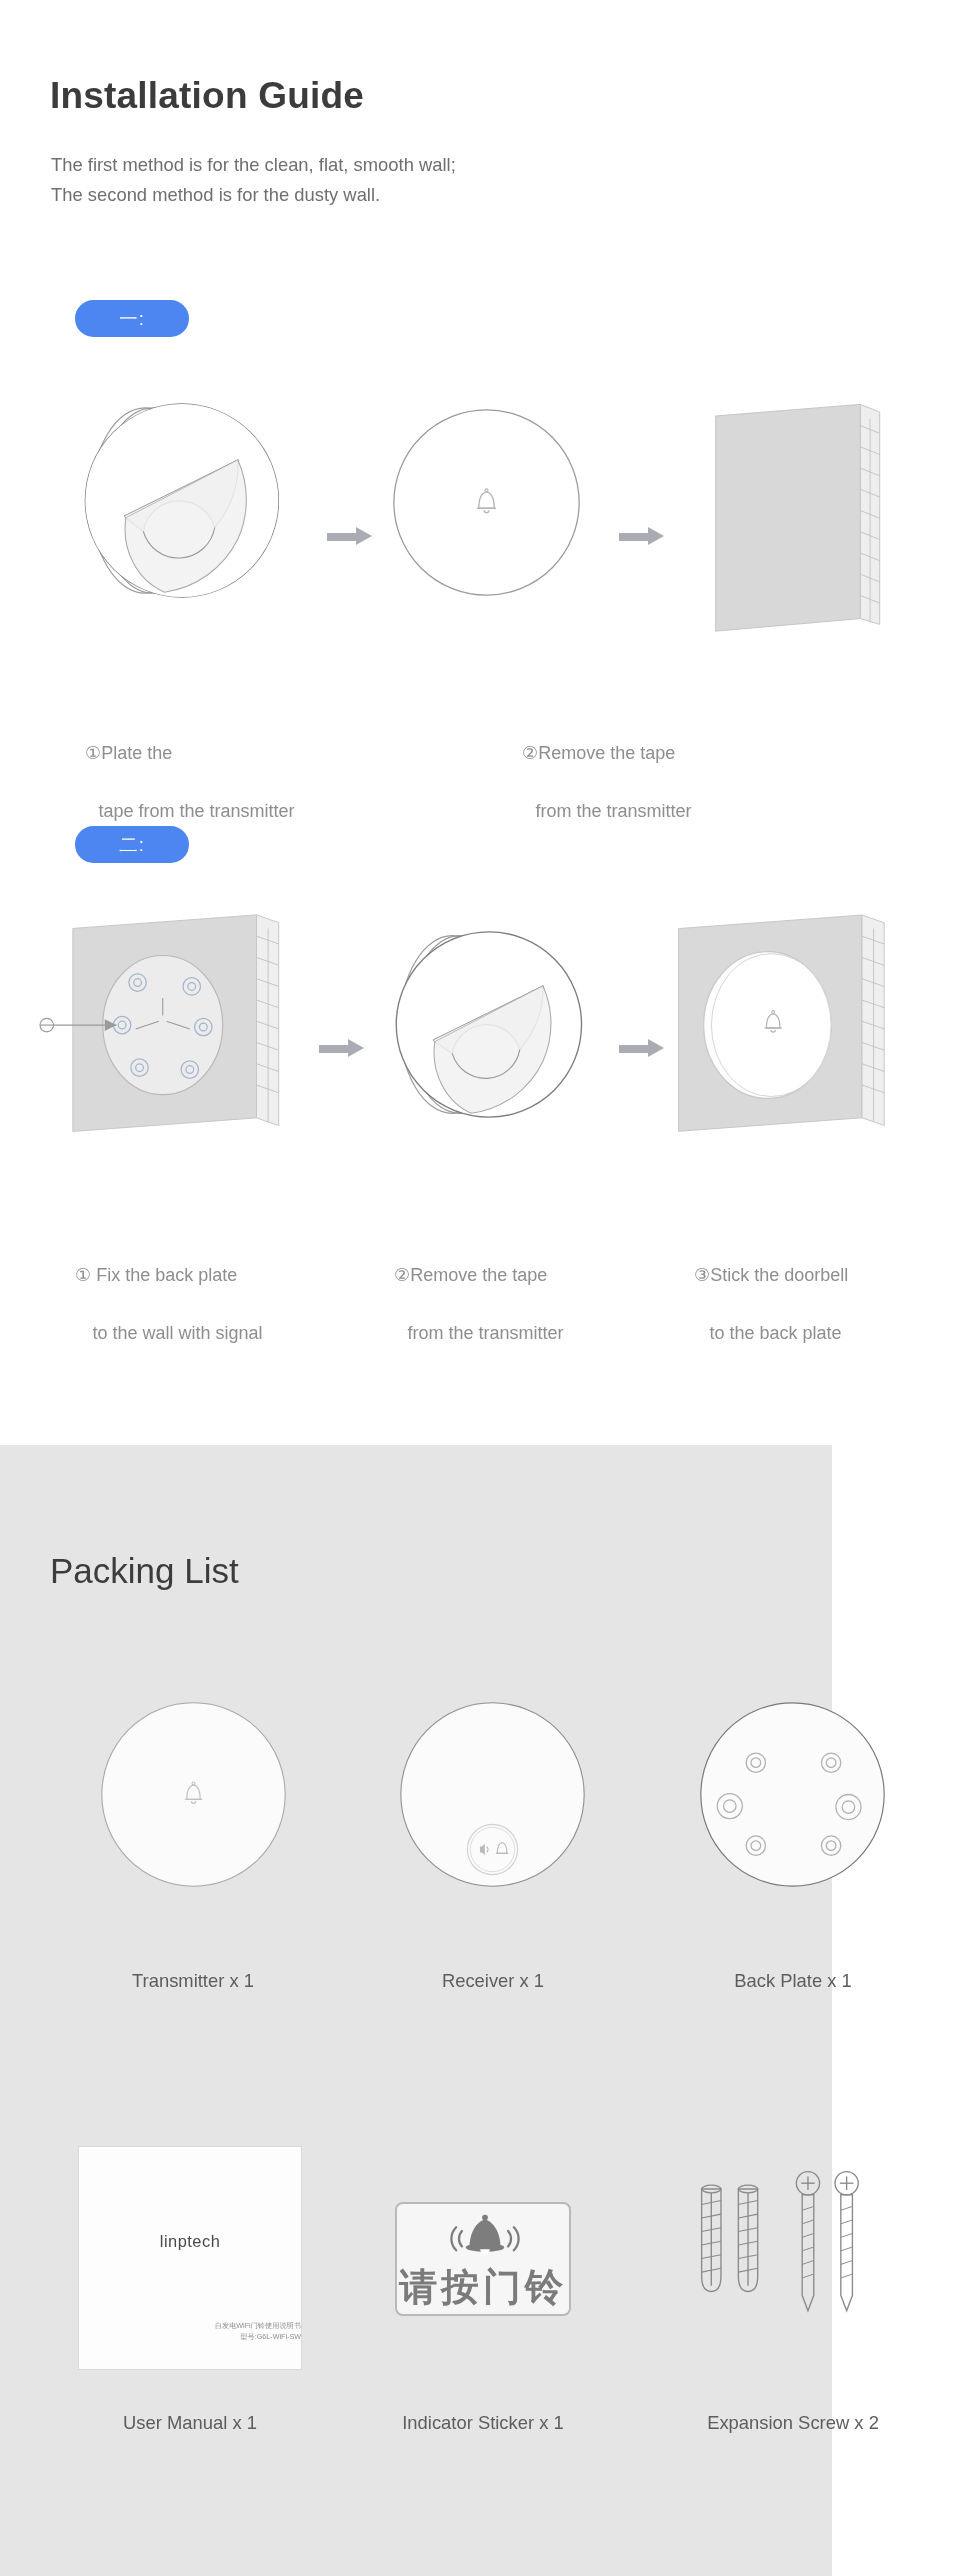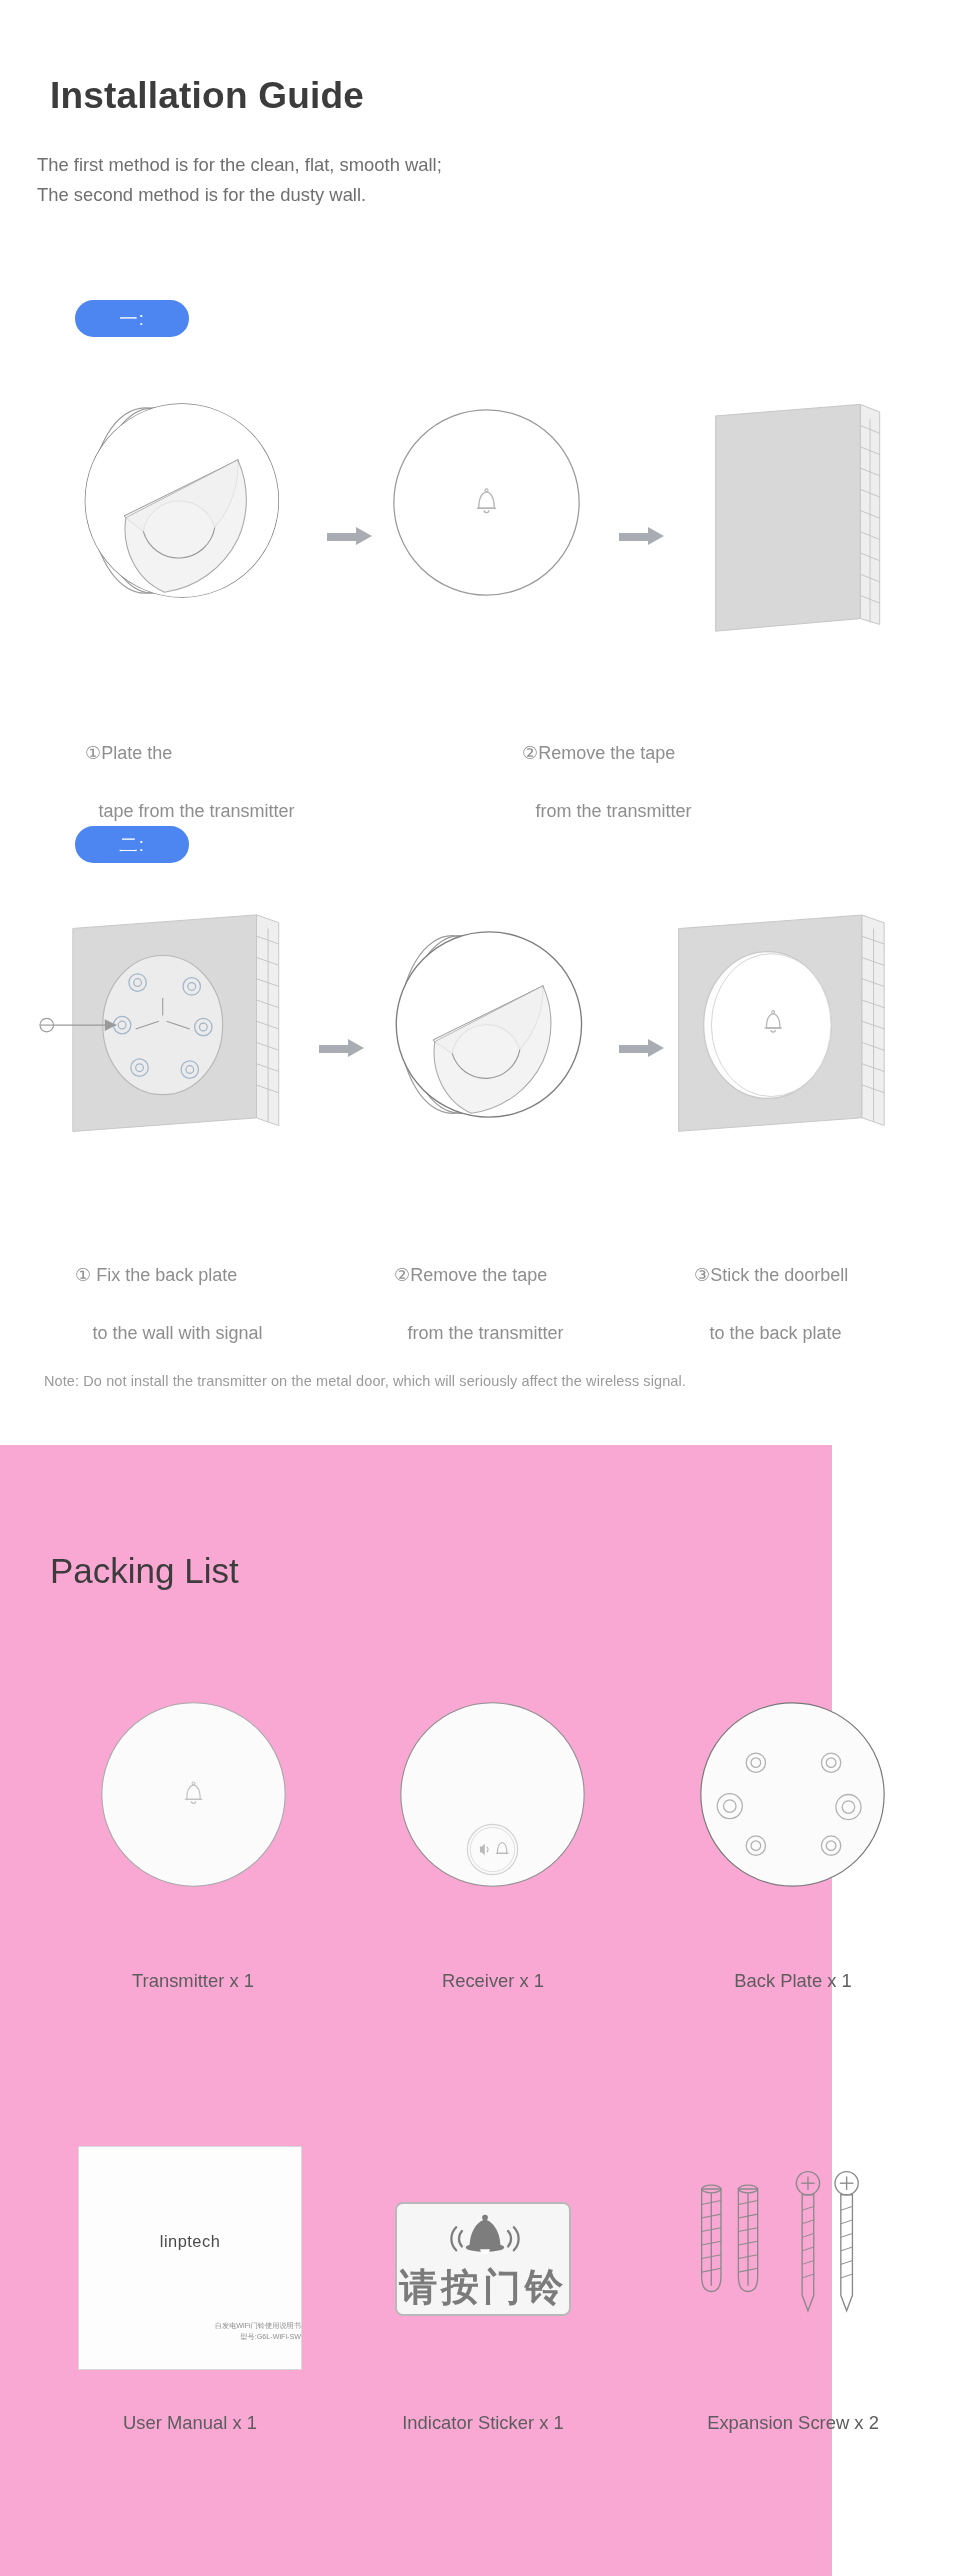--- a/index.html
+++ b/index.html
@@ -23,21 +23,21 @@
   .h1-title {
     position: absolute;
     left: 50px; top: 75px;
     font-size: 37px;
     font-weight: 700;
     color: #3c3c3c;
     letter-spacing: 0.2px;
   }
   .subtitle {
     position: absolute;
-    left: 37px; top: 150px;
+    left: 51px; top: 150px;
     font-size: 18.4px;
     line-height: 30px;
     color: #6f6f6f;
     font-weight: 400;
   }
 
   .badge {
     position: absolute;
     width: 114px; height: 37px;
     background: #4d86f0;
@@ -90,21 +90,21 @@
     color: #9a9a9a;
     letter-spacing: 0.1px;
   }
 
   
   .packing-section {
     position: absolute;
     left: 0; top: 1445px;
     width: 832px;
     height: 1131px;
-    background: #f9a8d4;
+    background: #e5e5e5;
   }
   .h2-title {
     position: absolute;
     left: 50px; top: 106px;
     font-size: 35px;
     color: #3c3c3c;
     font-weight: 400;
   }
   .pl-label {
     position: absolute;
@@ -331,21 +331,20 @@
     <div class="cap" style="left:394px; top:1232px;">
       <span>②</span><span>Remove the tape</span><br>
       <span style="margin-left:13.5px;">from the transmitter</span>
     </div>
 
     <div class="cap" style="left:694px; top:1232px;">
       <span>③</span><span>Stick the doorbell</span><br>
       <span style="margin-left:15.5px;">to the back plate</span>
     </div>
 
-    <div class="note">Note: Do not install the transmitter on the metal door, which will seriously affect the wireless signal.</div>
   </div>
 
   <div class="packing-section">
 
     <div class="h2-title">Packing List</div>
 
     <svg class="fig" style="left:97px; top:253px;" width="193" height="193" viewBox="0 0 200 200">
       <circle cx="100" cy="100" r="95" fill="#fbfbfb" stroke="#a8a8a8" stroke-width="1.1"></circle>
       <g transform="translate(100,100)">
         <path d="M-7 5 C-7 -3.5 -4.4 -9 0 -10 C4.4 -9 7 -3.5 7 5 Z" fill="none" stroke="#c2c2c2" stroke-width="1.3"></path>

